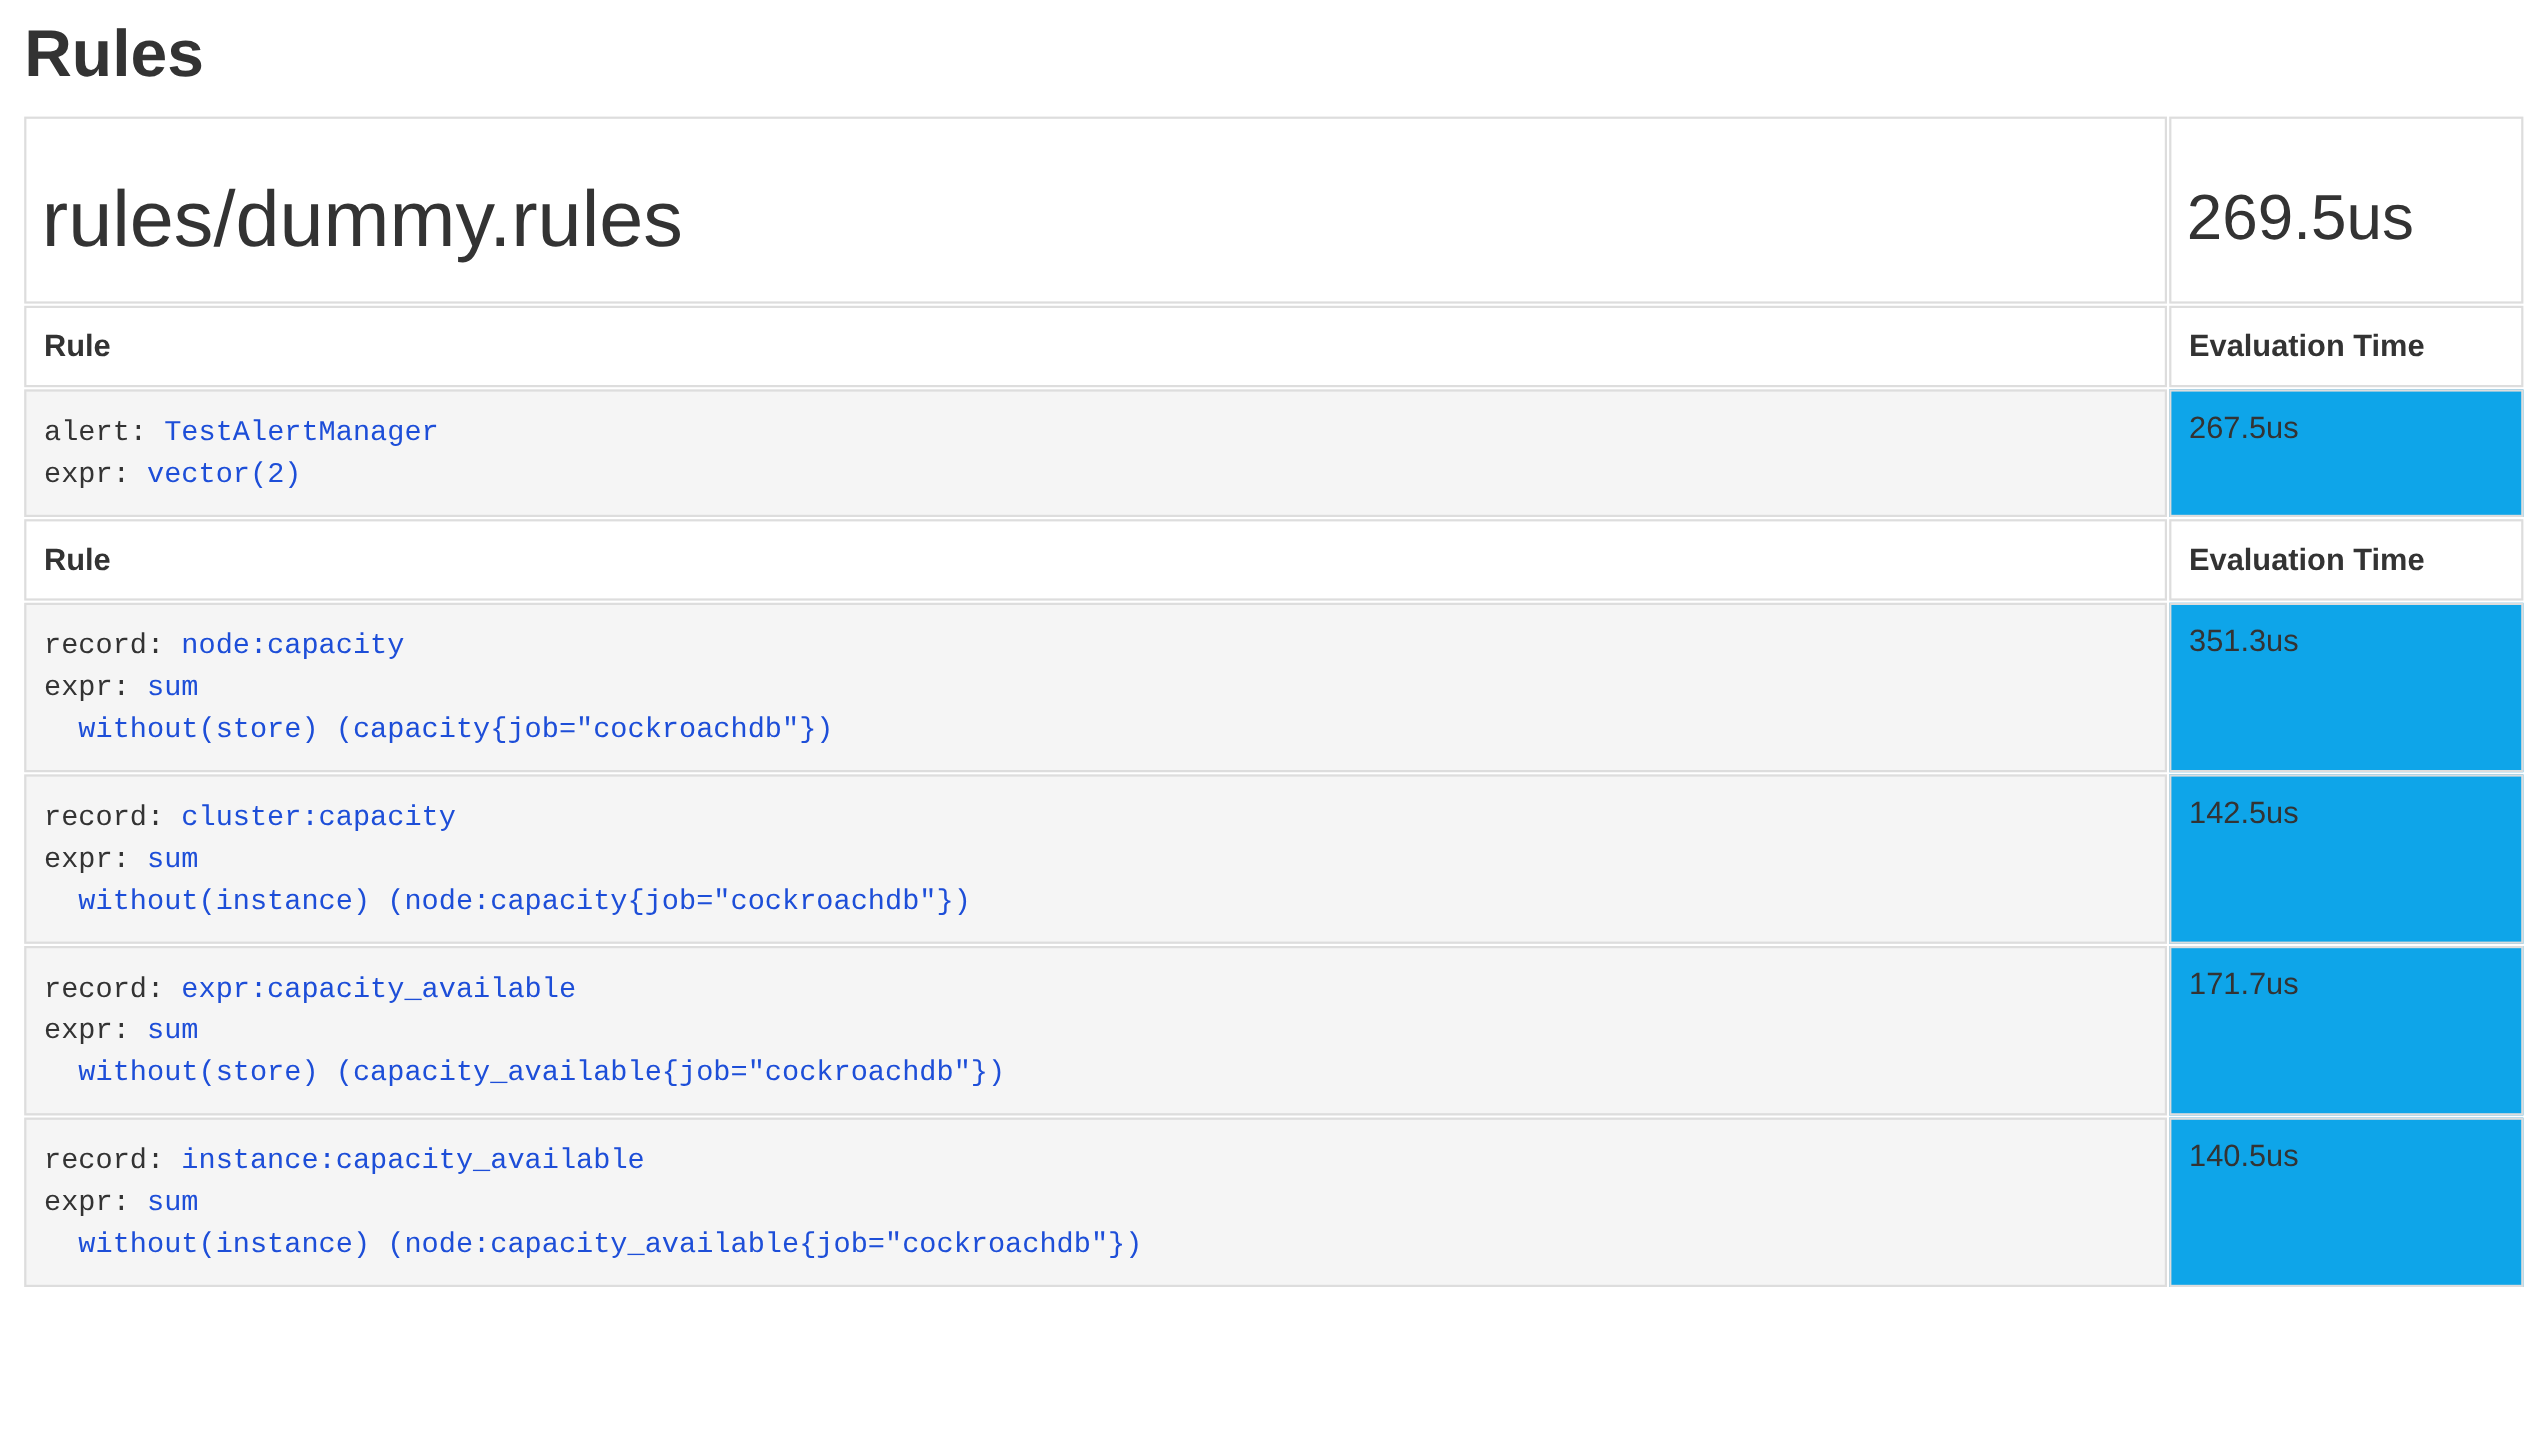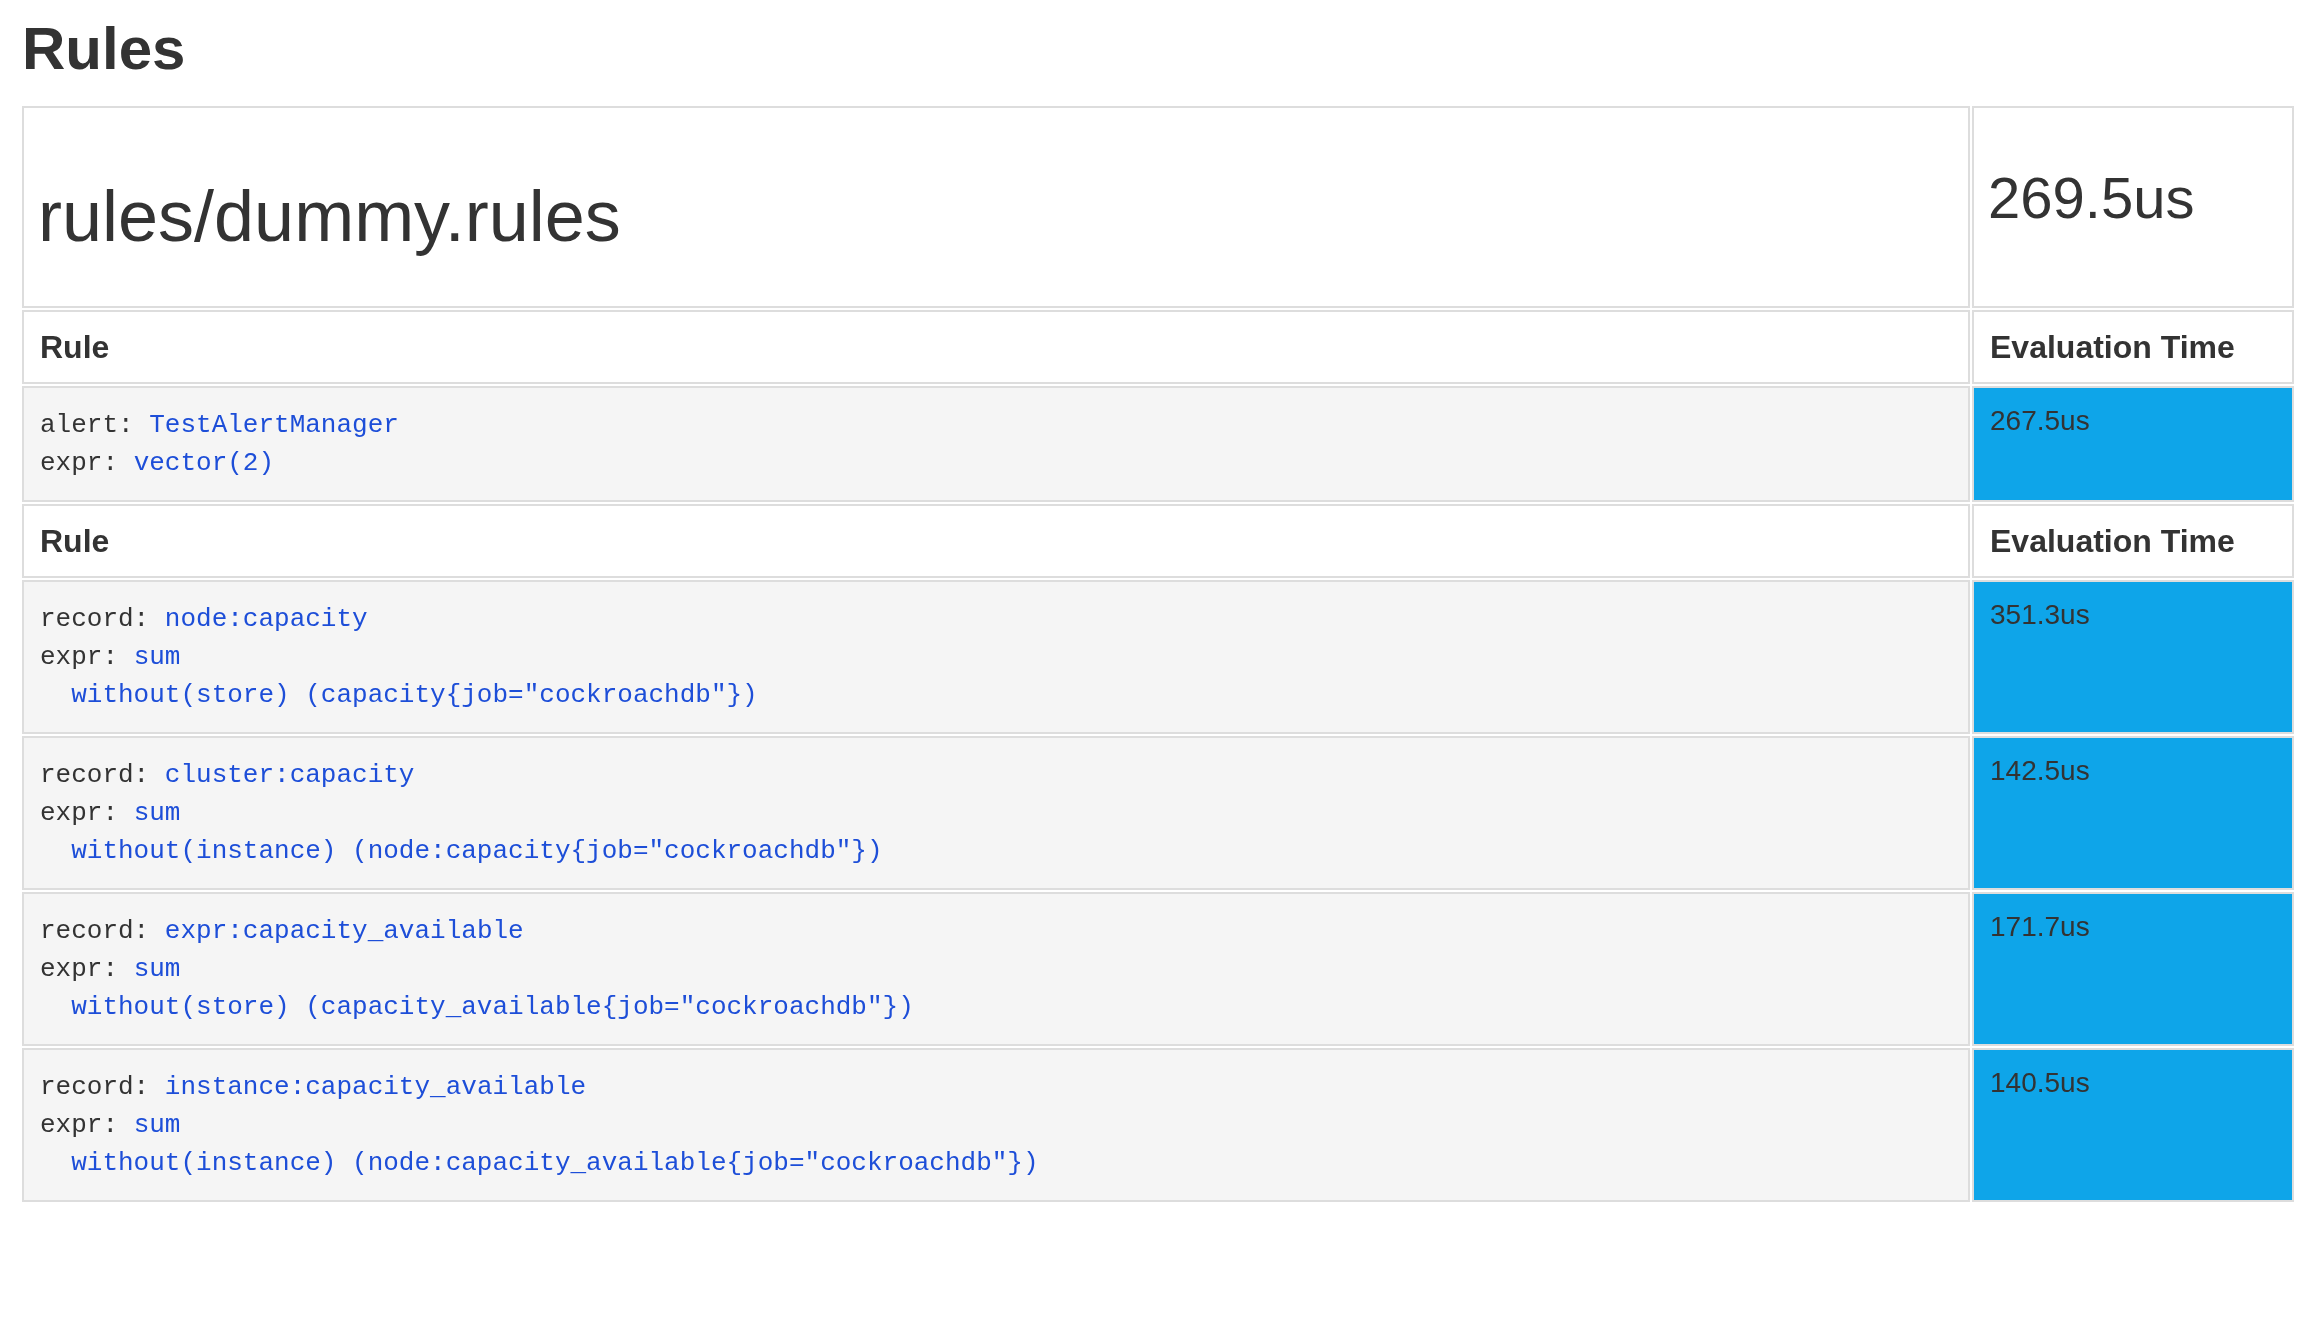--- a/index.html
+++ b/index.html
@@ -31,21 +31,21 @@
   col.time-col { width: 322px; }
 
   .rules-table th, .rules-table td {
     border: 2px solid #dddddd;
     vertical-align: top;
     text-align: left;
     overflow: hidden;
   }
 
   
-  .group-cell { background: #ffffff; padding: 30px 14px; }
+  .group-cell { background: #ffffff; padding: 14px 14px; }
   .group-title {
     font-size: 72px;
     font-weight: 500;
     line-height: 1.08;
     margin: 40px 0 20px;
     color: #333333;
     white-space: nowrap;
   }
   .group-time-cell { background: #ffffff; padding: 14px 14px; margin-top: 24px; }
   .group-time {
@@ -53,21 +53,21 @@
     font-weight: 500;
     line-height: 1.1;
     margin: 44px 0 20px;
     color: #333333;
     white-space: nowrap;
   }
 
   
   th.rule-th, th.time-th {
     padding: 18px 16px;
-    font-size: 32px;
+    font-size: 28px;
     font-weight: bold;
     line-height: 34px;
     background: #ffffff;
     color: #333333;
     margin-left: 46px;
   }
 
   
   td.rule-cell {
     background: #f5f5f5;

